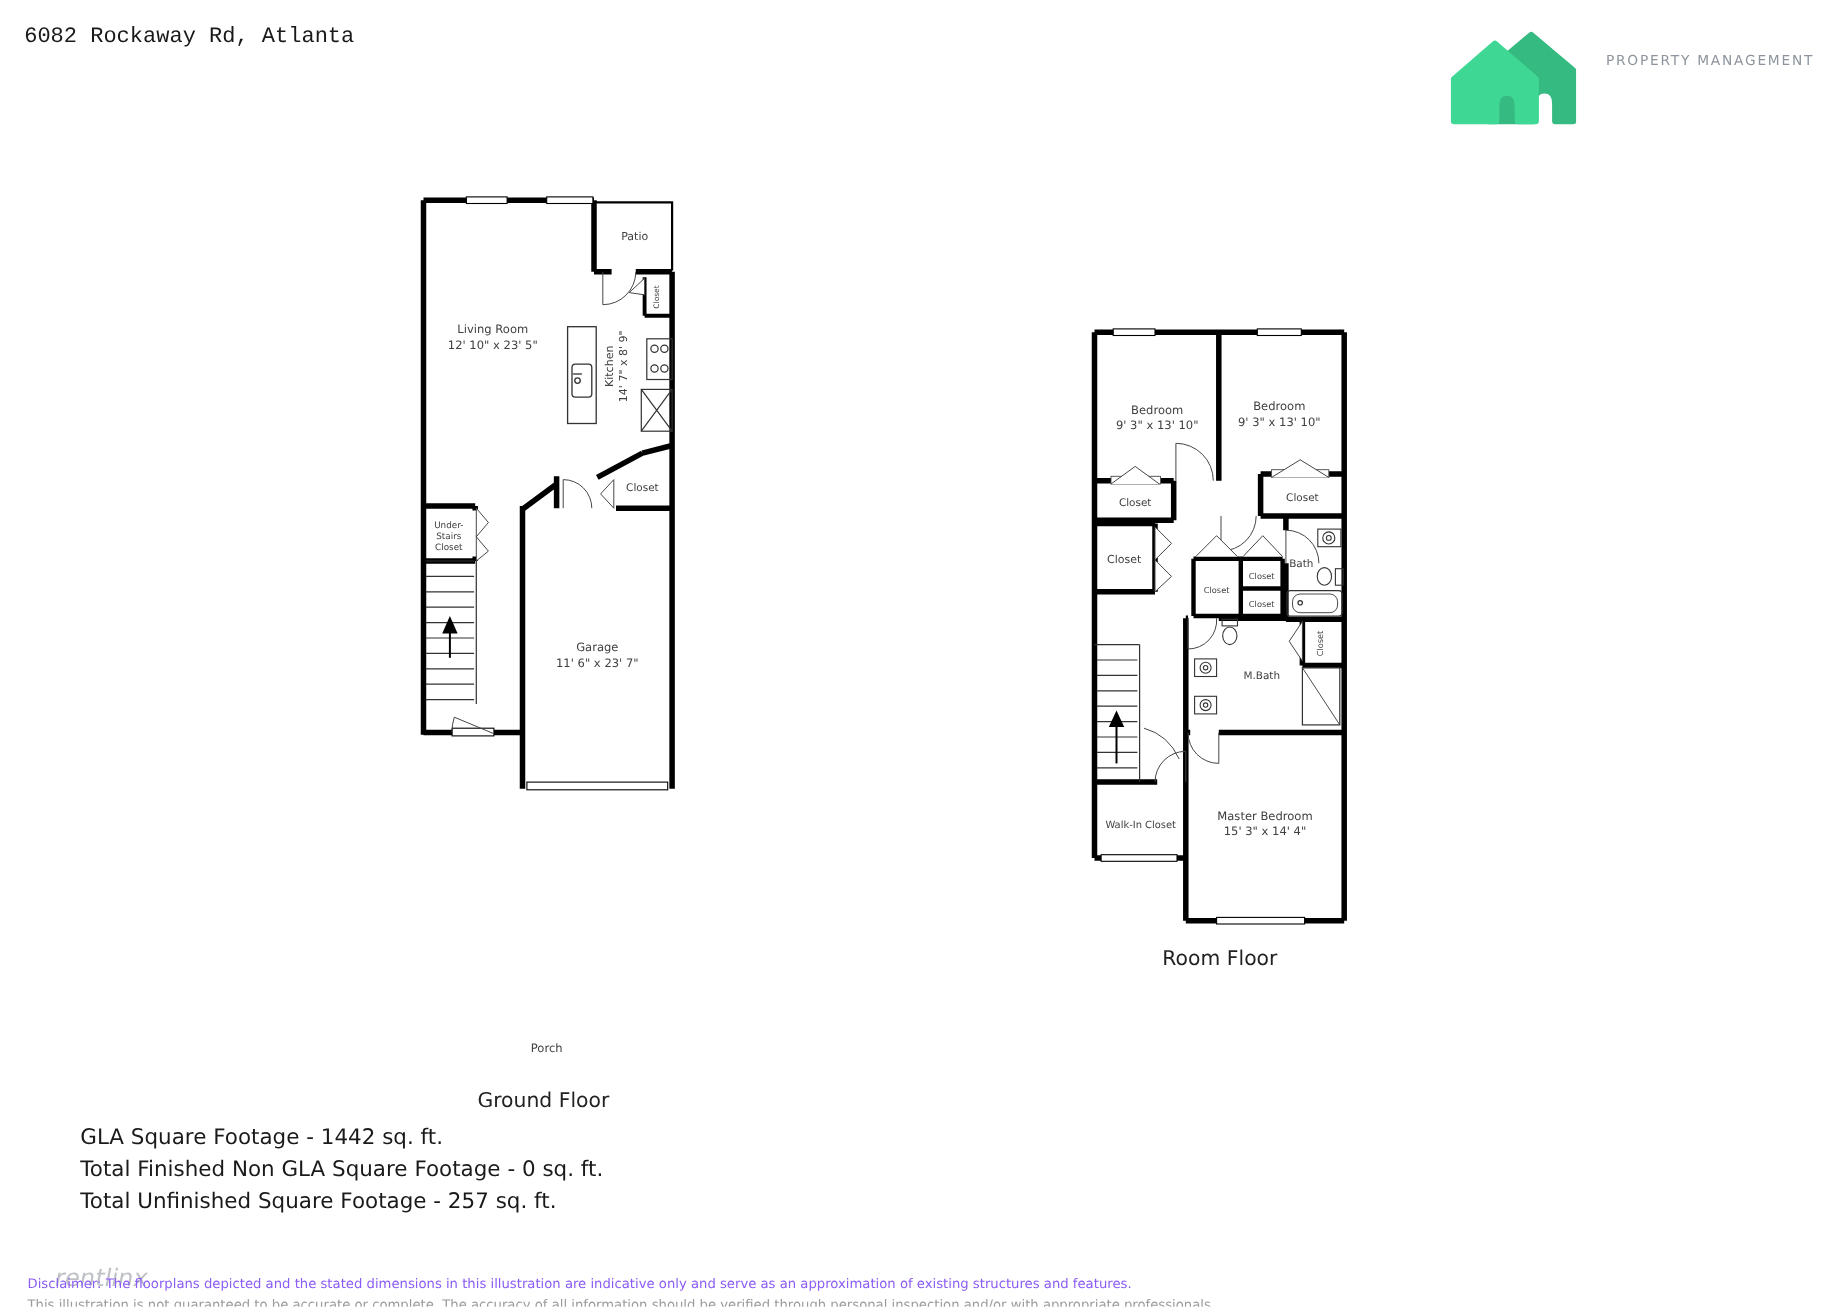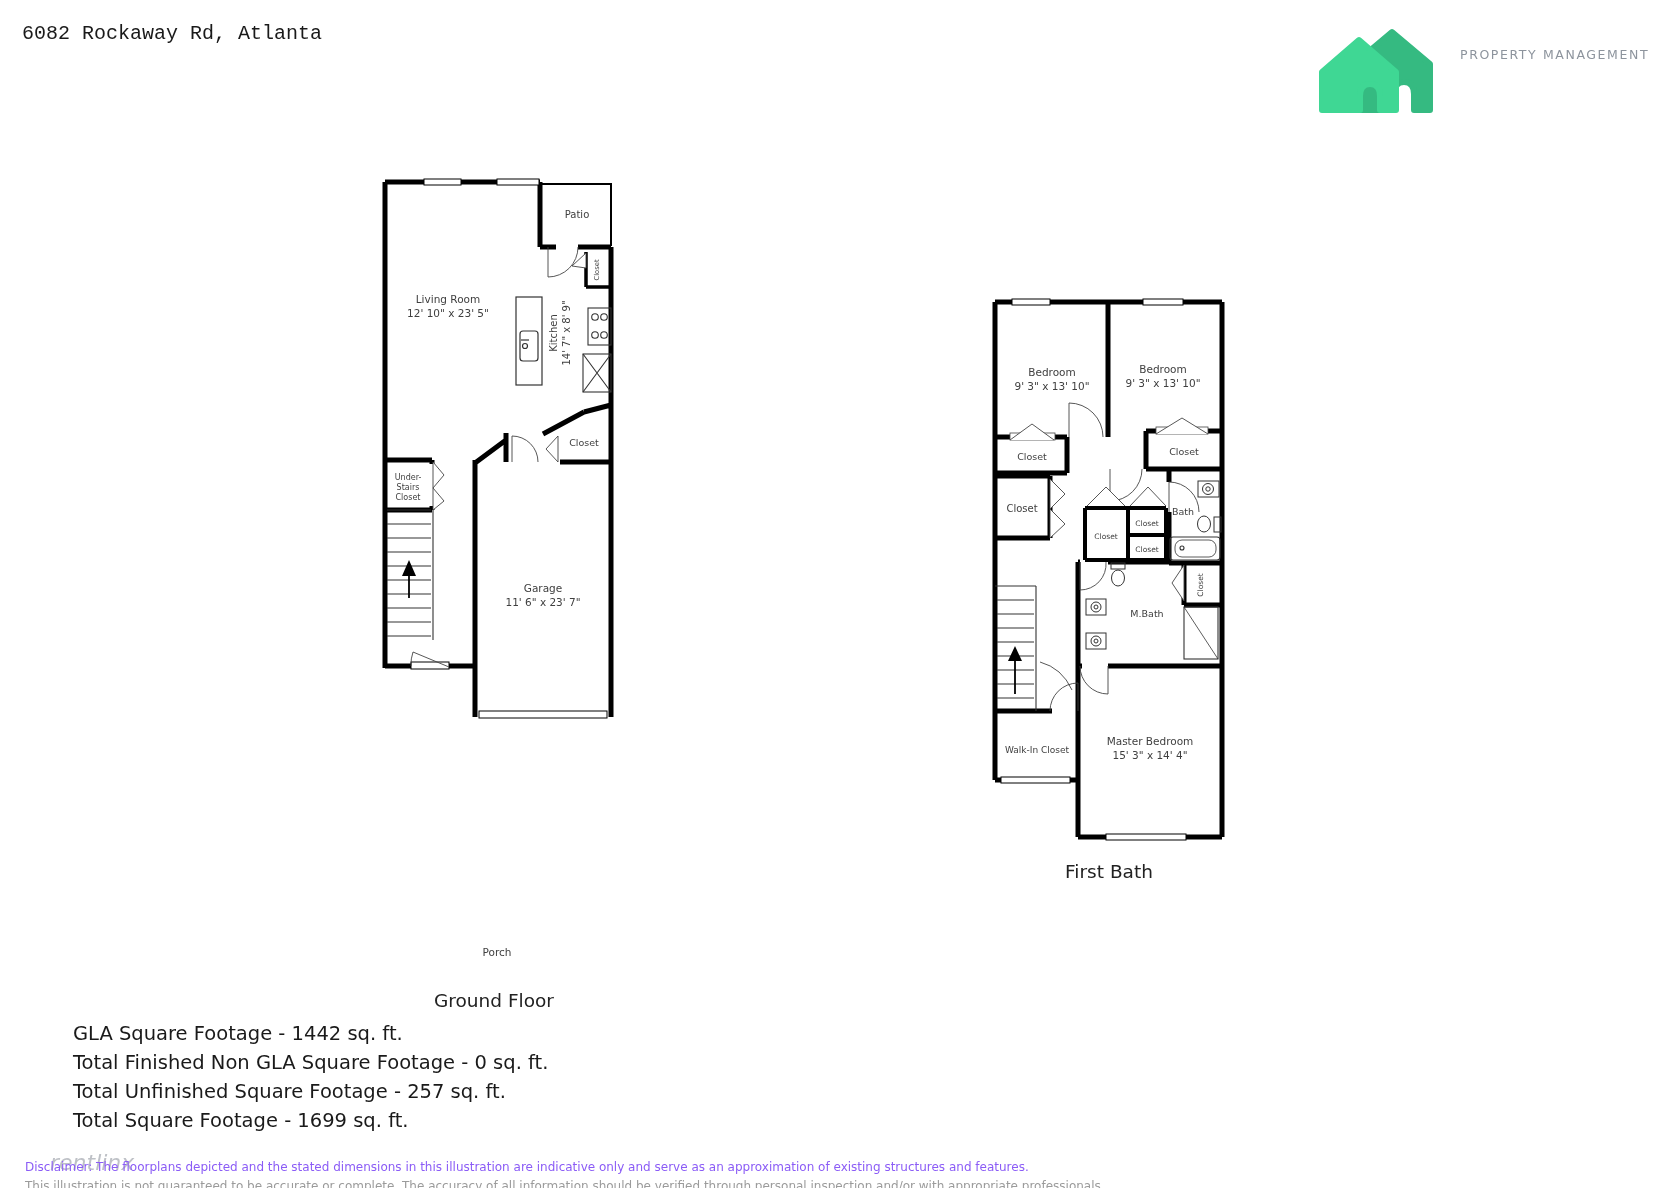--- a/index.html
+++ b/index.html
@@ -200,24 +200,23 @@
     <text x="1183" y="515" font-size="9.5" text-anchor="middle">Bath</text>
     <text x="1203" y="585" font-size="7.5" text-anchor="middle" transform="rotate(-90 1203 585)">Closet</text>
     <text x="1147" y="617" font-size="9.5" text-anchor="middle">M.Bath</text>
     <text x="1037" y="753" font-size="9" text-anchor="middle">Walk-In Closet</text>
     <text x="1150" y="745" font-size="10.5" text-anchor="middle">Master Bedroom</text>
     <text x="1150" y="759" font-size="10.5" text-anchor="middle">15' 3" x 14' 4"</text>
   </g>
 </svg>
 
 <div class="abs floor-title" id="ground-title">Ground Floor</div>
-<div class="abs floor-title" id="first-title">First Bath</div>
+<div class="abs floor-title" id="first-title">Room Floor</div>
 
 <div class="abs" id="stats">
   <div>GLA Square Footage - 1442 sq. ft.</div>
   <div>Total Finished Non GLA Square Footage - 0 sq. ft.</div>
   <div>Total Unfinished Square Footage - 257 sq. ft.</div>
-  <div>Total Square Footage - 1699 sq. ft.</div>
 </div>
 
 <div class="abs" id="watermark">rentlinx</div>
 <div class="abs" id="disclaimer1">Disclaimer: The floorplans depicted and the stated dimensions in this illustration are indicative only and serve as an approximation of existing structures and features.</div>
 <div class="abs" id="disclaimer2">This illustration is not guaranteed to be accurate or complete. The accuracy of all information should be verified through personal inspection and/or with appropriate professionals.</div>
 
 </body></html>

